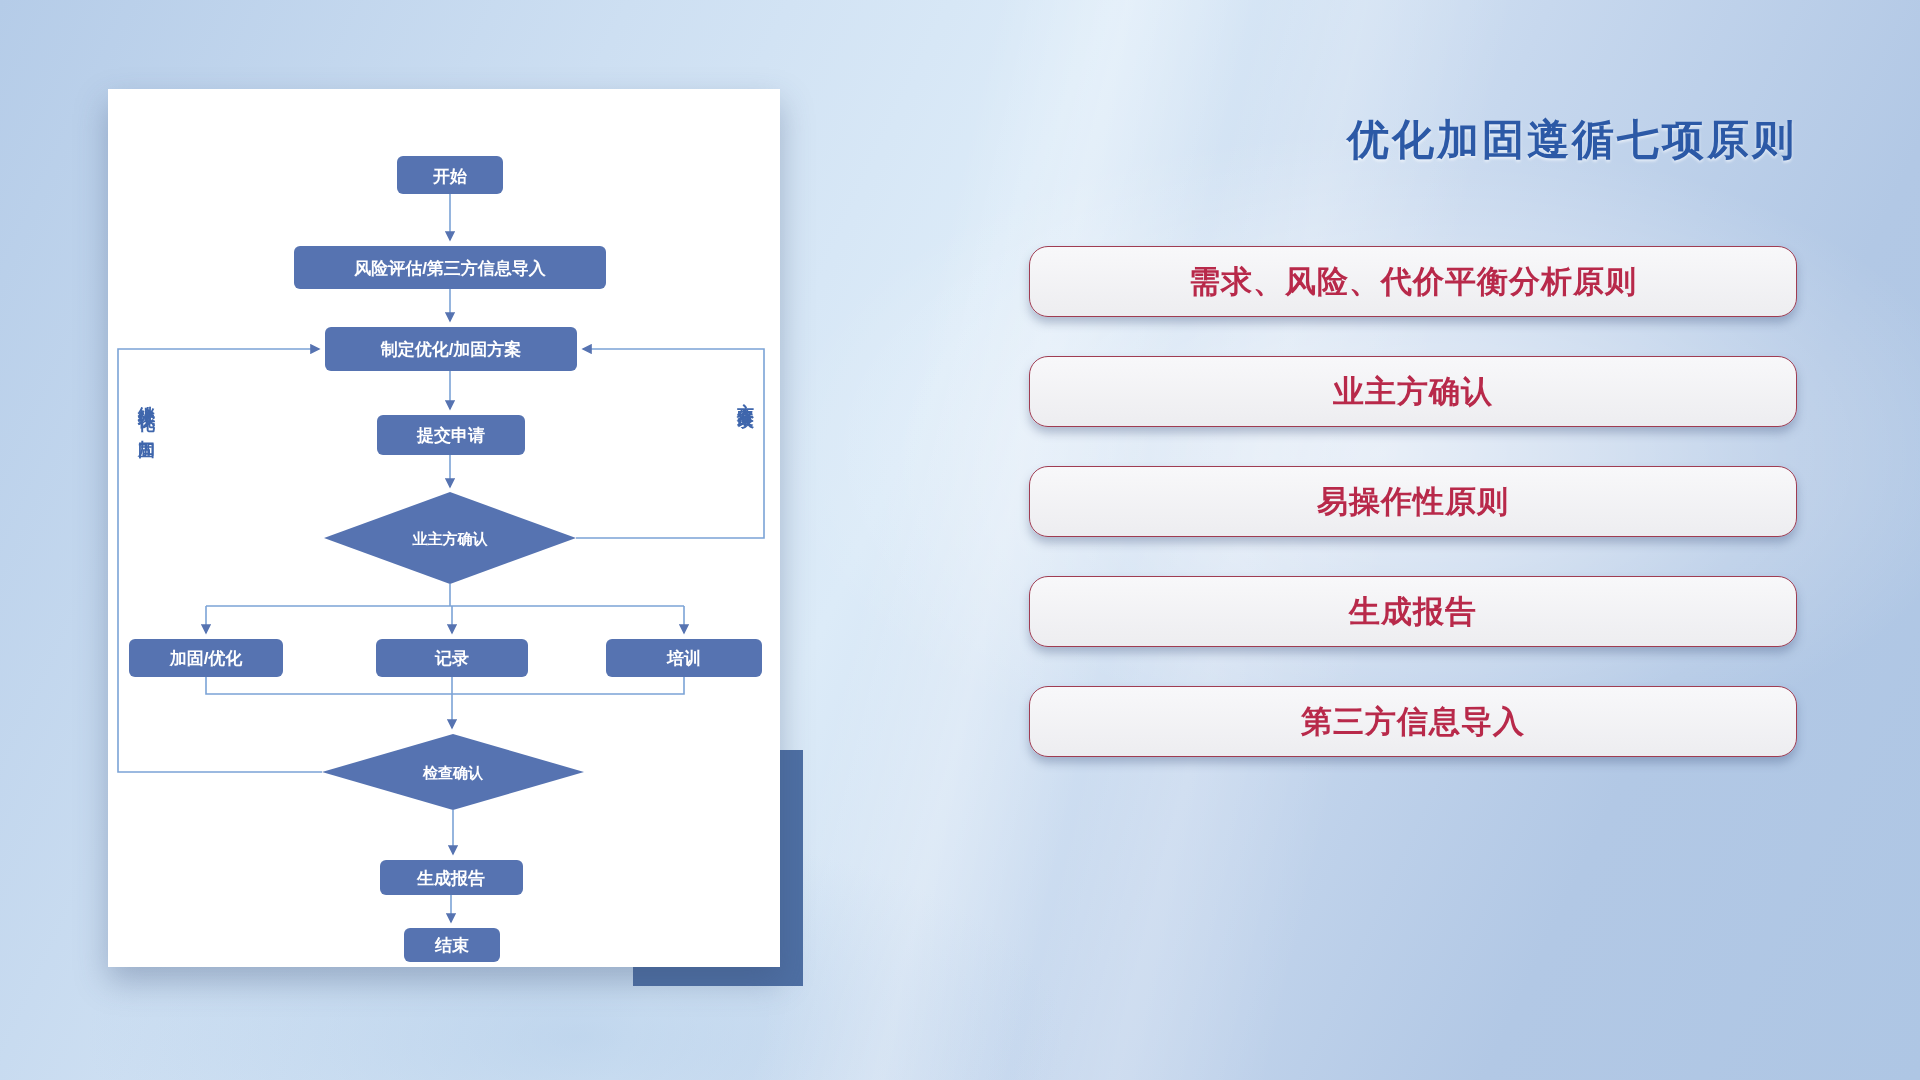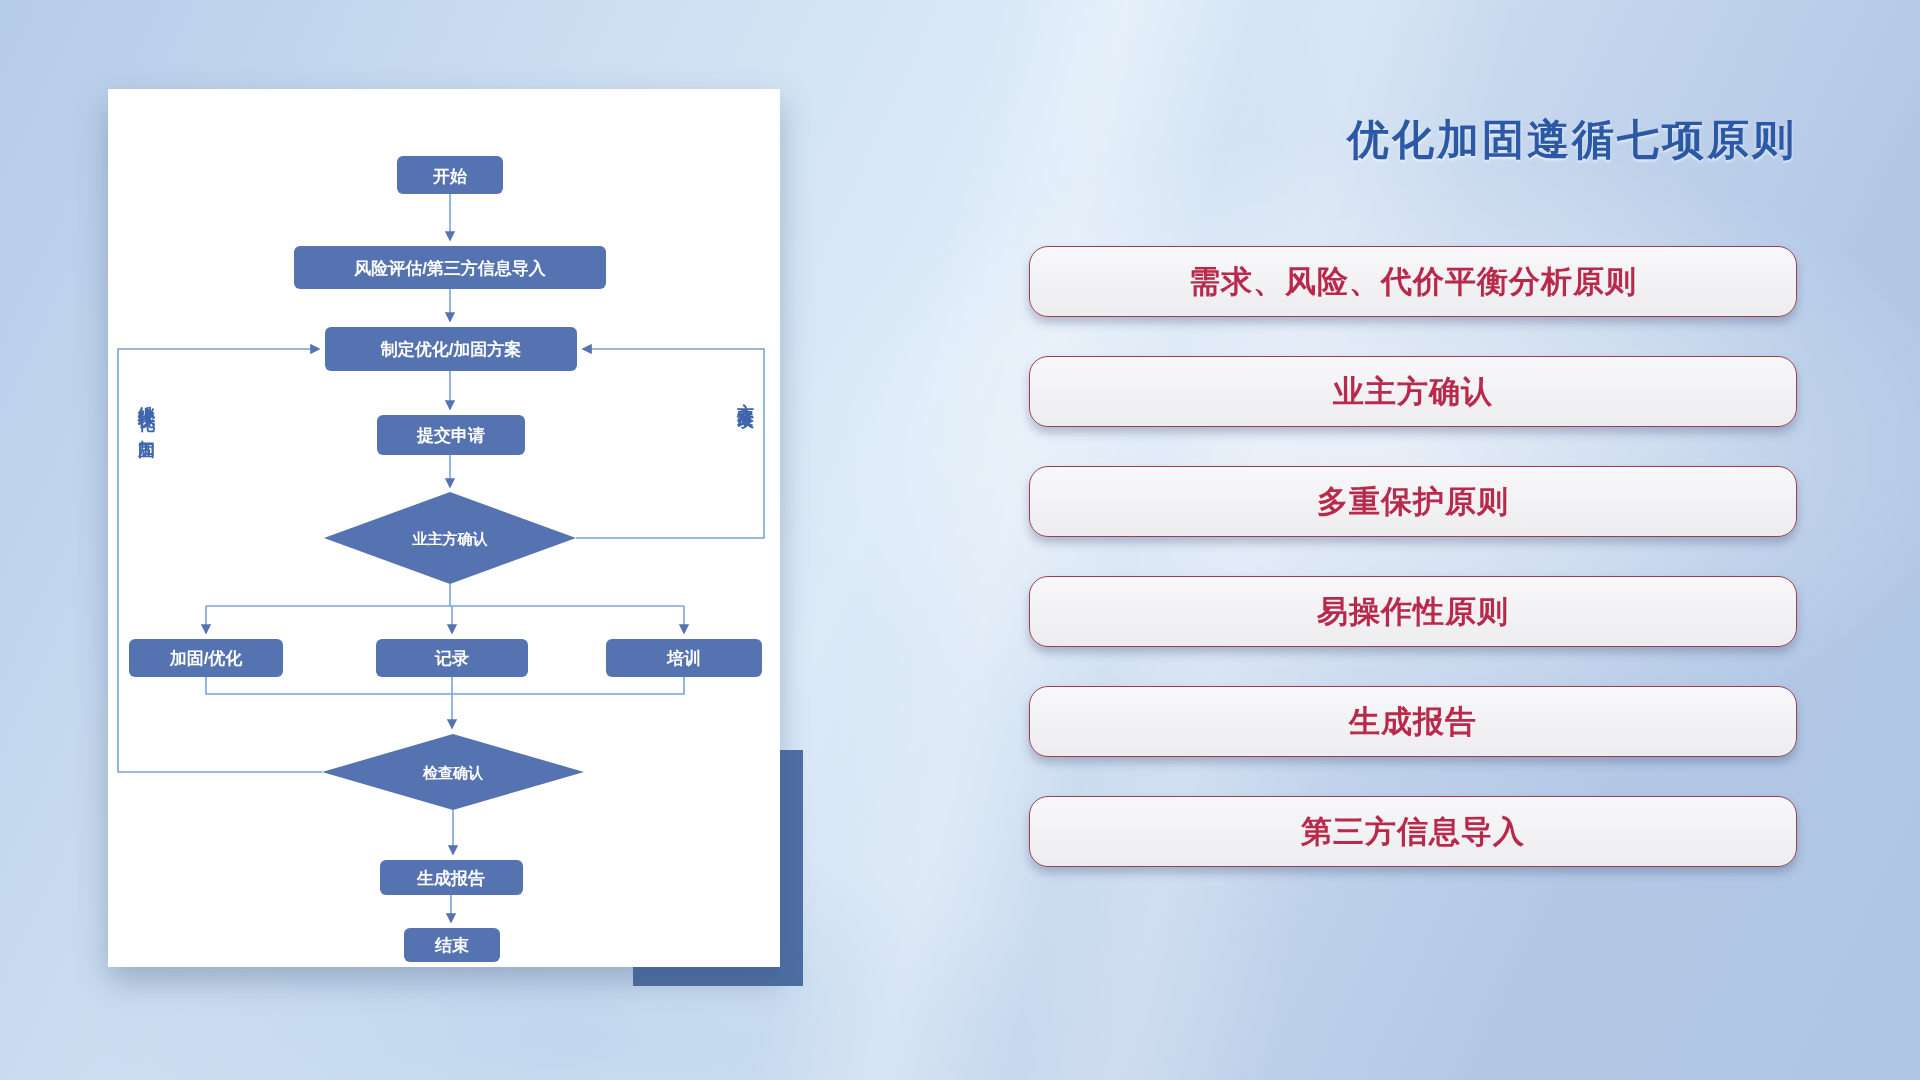--- a/index.html
+++ b/index.html
@@ -163,23 +163,20 @@
   <div class="right-col">
     <h1 class="page-title">优化加固遵循七项原则</h1>
     <div class="principles">
       <div class="principle">
         <span class="principle-text">需求、风险、代价平衡分析原则</span>
       </div>
       <div class="principle">
         <span class="principle-text">业主方确认</span>
       </div>
       <div class="principle">
-        <span class="principle-text">多重保护原则</span>
-      </div>
-      <div class="principle">
         <span class="principle-text">易操作性原则</span>
       </div>
       <div class="principle">
         <span class="principle-text">生成报告</span>
       </div>
       <div class="principle">
         <span class="principle-text">第三方信息导入</span>
       </div>
     </div>
   </div>

